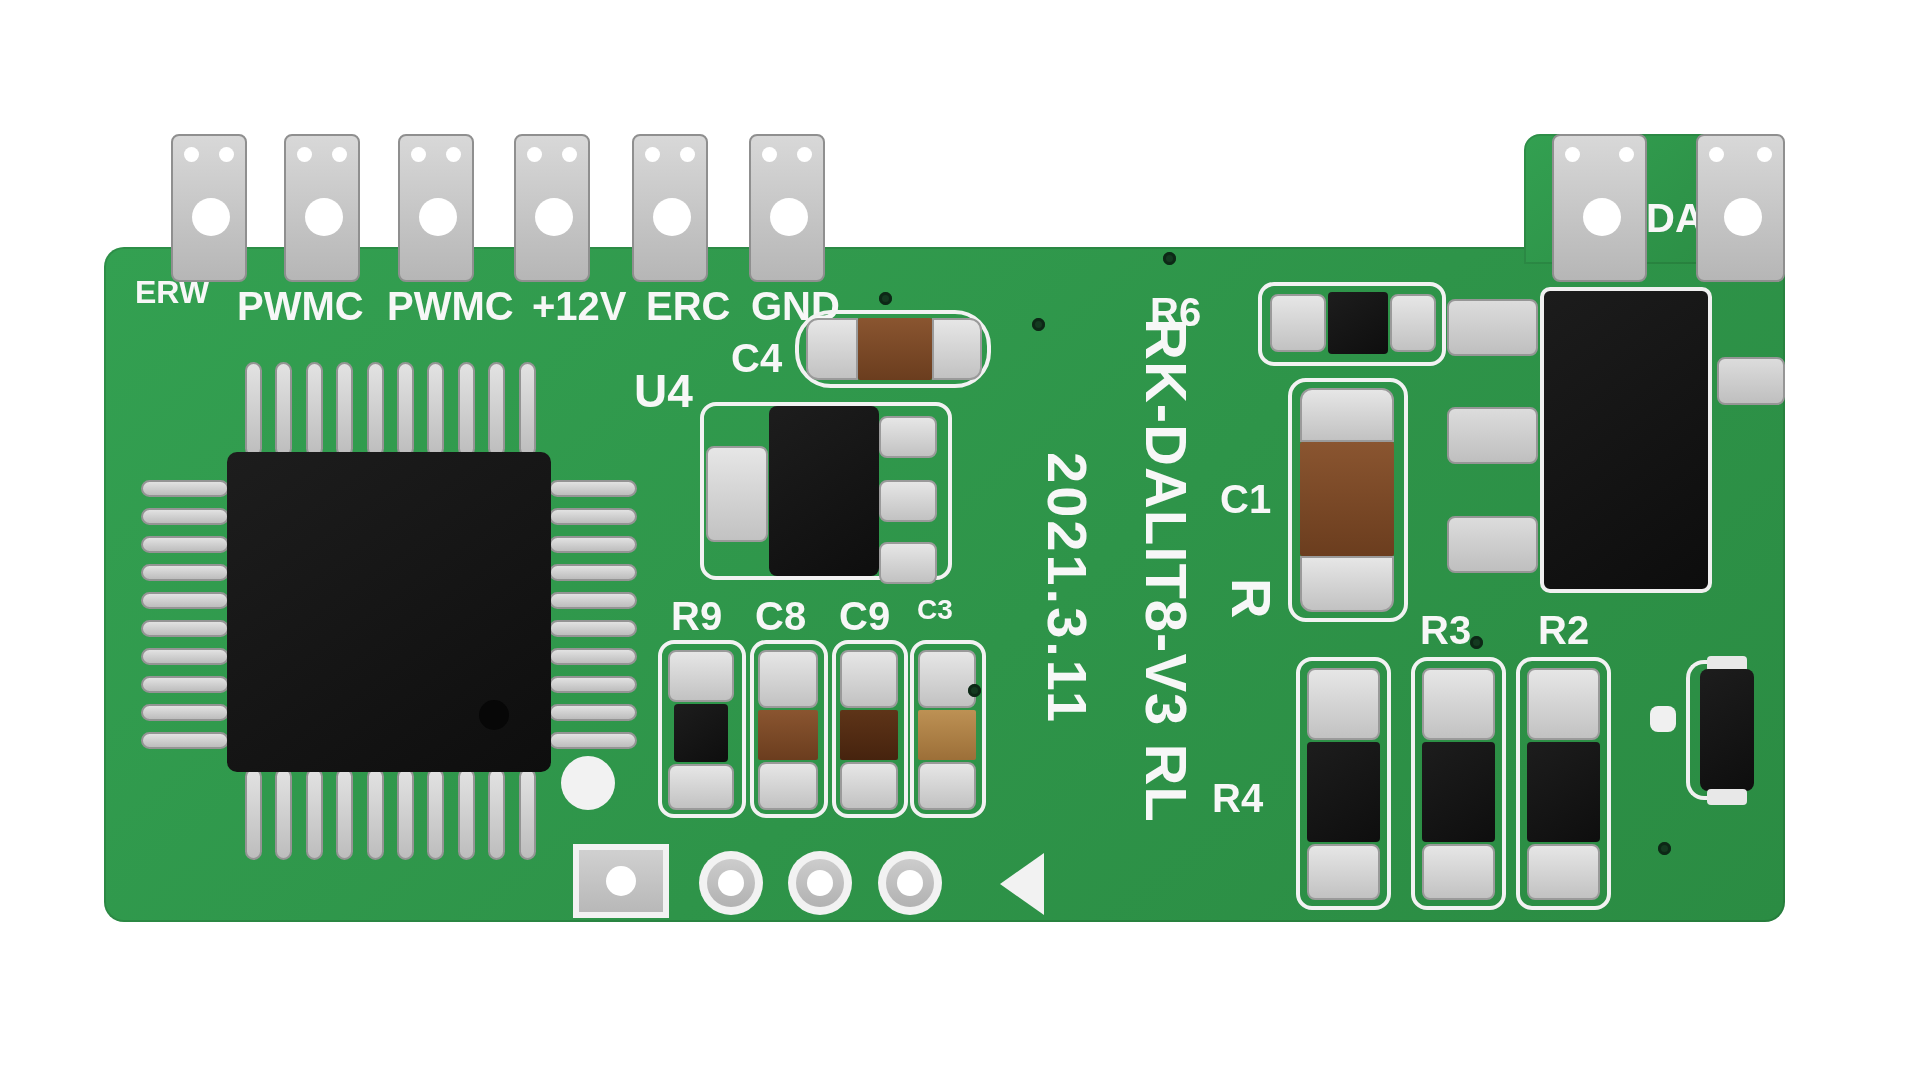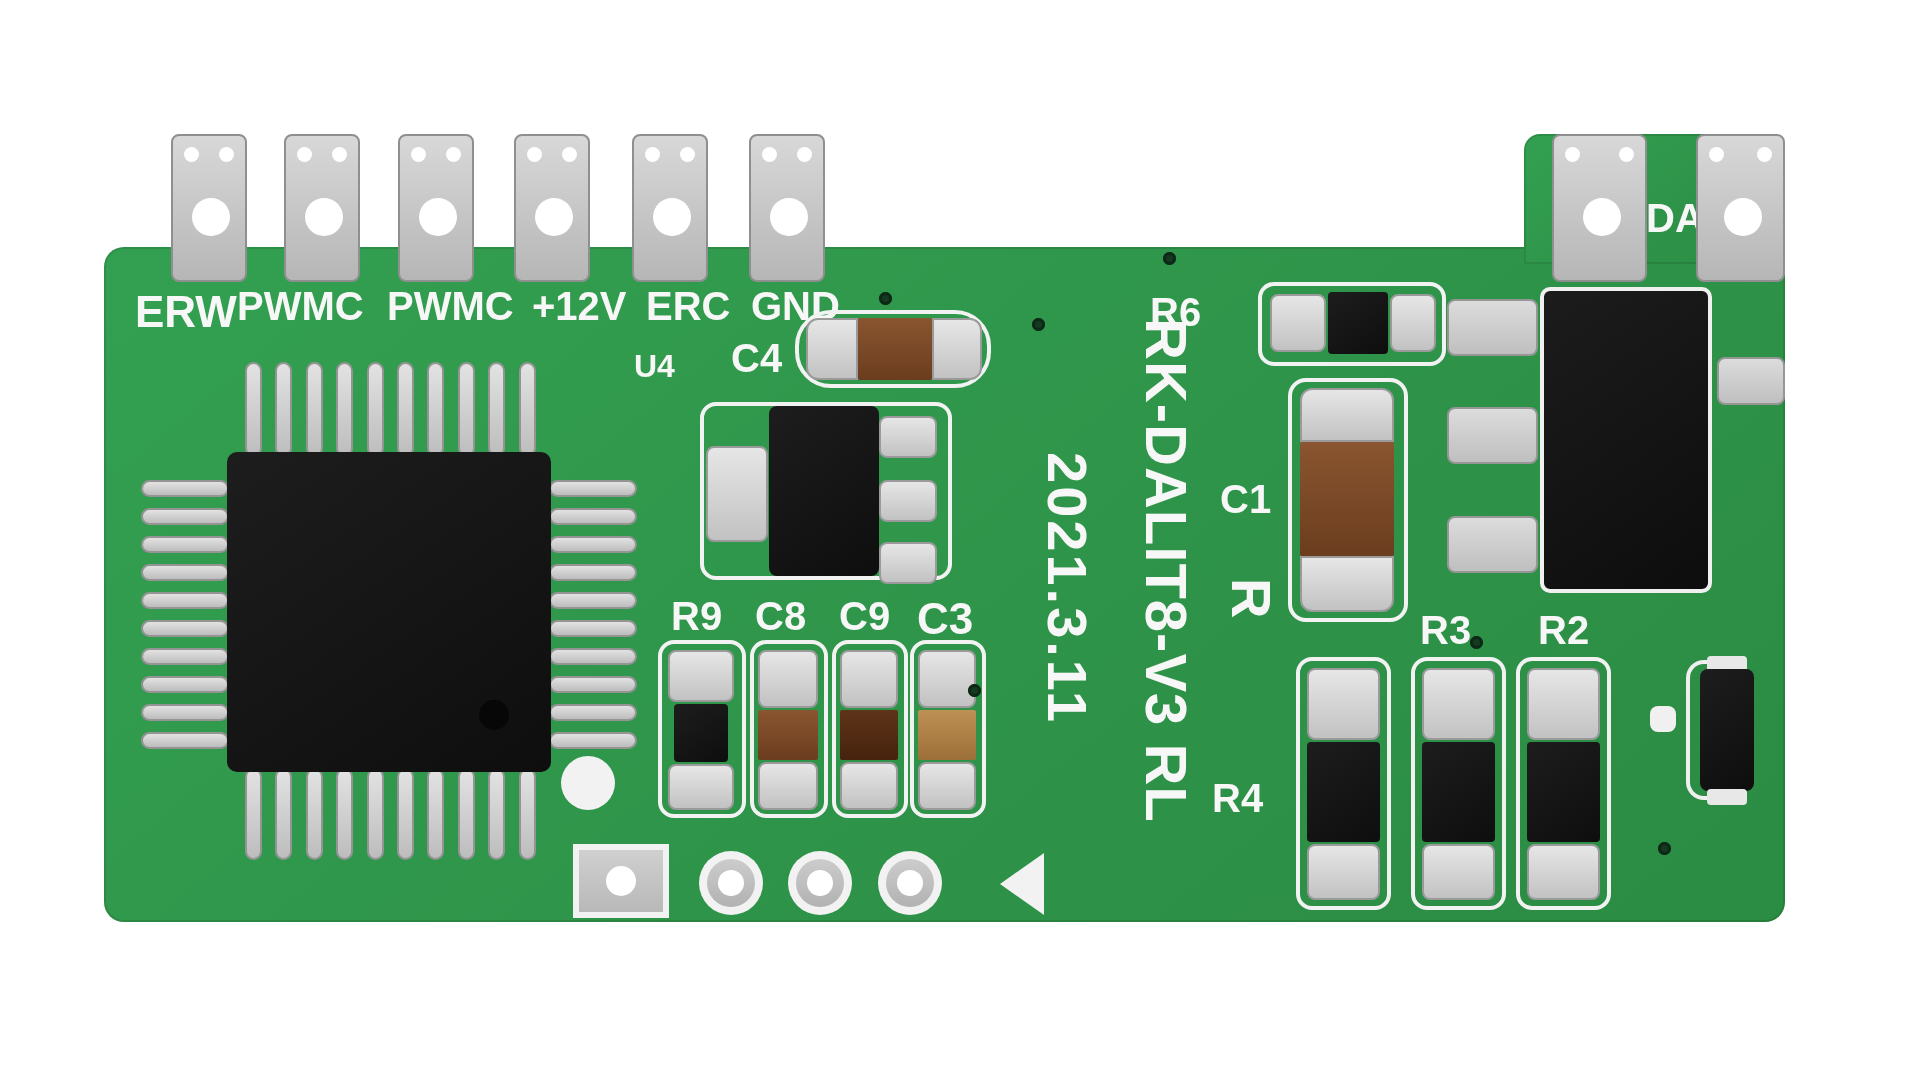--- a/index.html
+++ b/index.html
@@ -30,50 +30,50 @@
   .via{background:#143a20;border-radius:50%;box-shadow:inset 0 0 0 3px #0d2816;}
 </style>
 </head>
 <body>
 
 <div class="stage" id="stage">
 
   <div class="abs boardpiece" style="left:104px;top:247px;width:1681px;height:675px;border-radius:20px;"></div>
   <div class="abs boardpiece" style="left:1524px;top:134px;width:261px;height:130px;border-radius:16px 16px 0 0;"></div>
 
-  <span class="abs silk" style="left:135px;top:287px;font-size:44px;">ERW</span>
+  <span class="abs silk" style="left:135px;top:274px;font-size:32px;">ERW</span>
   <span class="abs silk" style="left:237px;top:284px;font-size:40px;">PWMC</span>
   <span class="abs silk" style="left:387px;top:284px;font-size:40px;">PWMC</span>
   <span class="abs silk" style="left:532px;top:284px;font-size:40px;">+12V</span>
   <span class="abs silk" style="left:646px;top:284px;font-size:40px;">ERC</span>
   <span class="abs silk" style="left:751px;top:284px;font-size:40px;">GND</span>
   <span class="abs silk" style="left:1646px;top:196px;font-size:40px;">DA</span>
 
   <div class="abs chipbody" style="left:227px;top:452px;width:324px;height:320px;border-radius:10px;z-index:3;">
     <div class="abs" style="left:252px;top:248px;width:30px;height:30px;background:#070707;border-radius:50%;"></div>
   </div>
 
-  <span class="abs silk" style="left:634px;top:348px;font-size:32px;">U4</span>
+  <span class="abs silk" style="left:634px;top:364px;font-size:46px;">U4</span>
   <div class="abs outline" style="left:700px;top:402px;width:252px;height:178px;"></div>
   <div class="abs pad-end" style="left:706px;top:446px;width:62px;height:96px;"></div>
   <div class="abs chipbody" style="left:769px;top:406px;width:110px;height:170px;"></div>
   <div class="abs pad-end" style="left:879px;top:416px;width:58px;height:42px;"></div>
   <div class="abs pad-end" style="left:879px;top:480px;width:58px;height:42px;"></div>
   <div class="abs pad-end" style="left:879px;top:542px;width:58px;height:42px;"></div>
 
   <span class="abs silk" style="left:731px;top:336px;font-size:40px;">C4</span>
   <div class="abs outline" style="left:795px;top:310px;width:196px;height:78px;border-radius:36px;"></div>
   <div class="abs pad-end" style="left:806px;top:318px;width:52px;height:62px;border-radius:12px 0 0 12px;"></div>
   <div class="abs capbrown" style="left:858px;top:318px;width:74px;height:62px;"></div>
   <div class="abs pad-end" style="left:932px;top:318px;width:50px;height:62px;border-radius:0 12px 12px 0;"></div>
 
   <span class="abs silk" style="left:671px;top:594px;font-size:40px;">R9</span>
   <span class="abs silk" style="left:755px;top:594px;font-size:40px;">C8</span>
   <span class="abs silk" style="left:839px;top:594px;font-size:40px;">C9</span>
-  <span class="abs silk" style="left:917px;top:594px;font-size:44px;">C3</span>
+  <span class="abs silk" style="left:917px;top:594px;font-size:28px;">C3</span>
 
   <div class="abs outline" style="left:658px;top:640px;width:88px;height:178px;"></div>
   <div class="abs pad-end" style="left:668px;top:650px;width:66px;height:52px;"></div>
   <div class="abs chipbody" style="left:674px;top:704px;width:54px;height:58px;border-radius:4px;"></div>
   <div class="abs pad-end" style="left:668px;top:764px;width:66px;height:46px;"></div>
 
   <div class="abs outline" style="left:750px;top:640px;width:78px;height:178px;"></div>
   <div class="abs pad-end" style="left:758px;top:650px;width:60px;height:58px;"></div>
   <div class="abs capbrown" style="left:758px;top:710px;width:60px;height:50px;"></div>
   <div class="abs pad-end" style="left:758px;top:762px;width:60px;height:48px;"></div>

